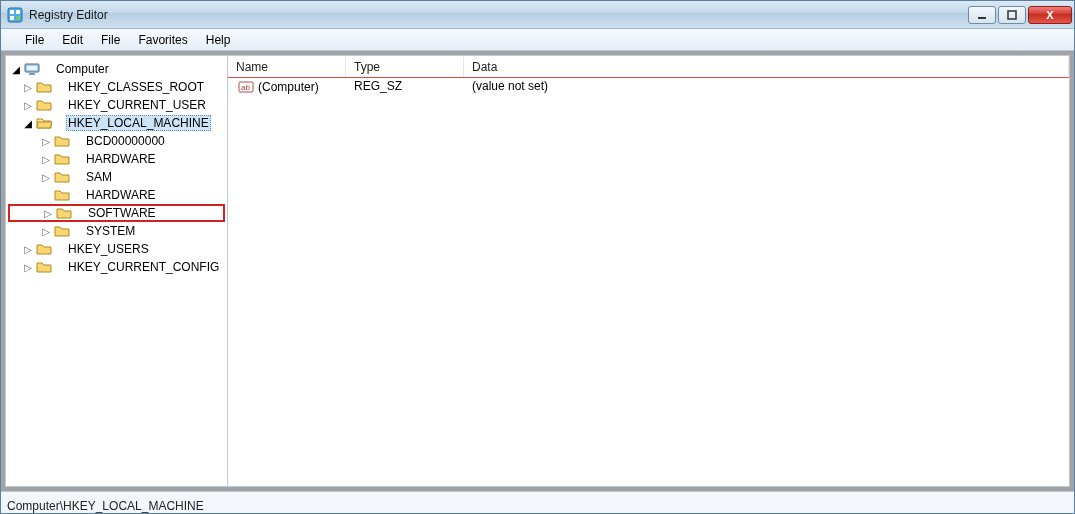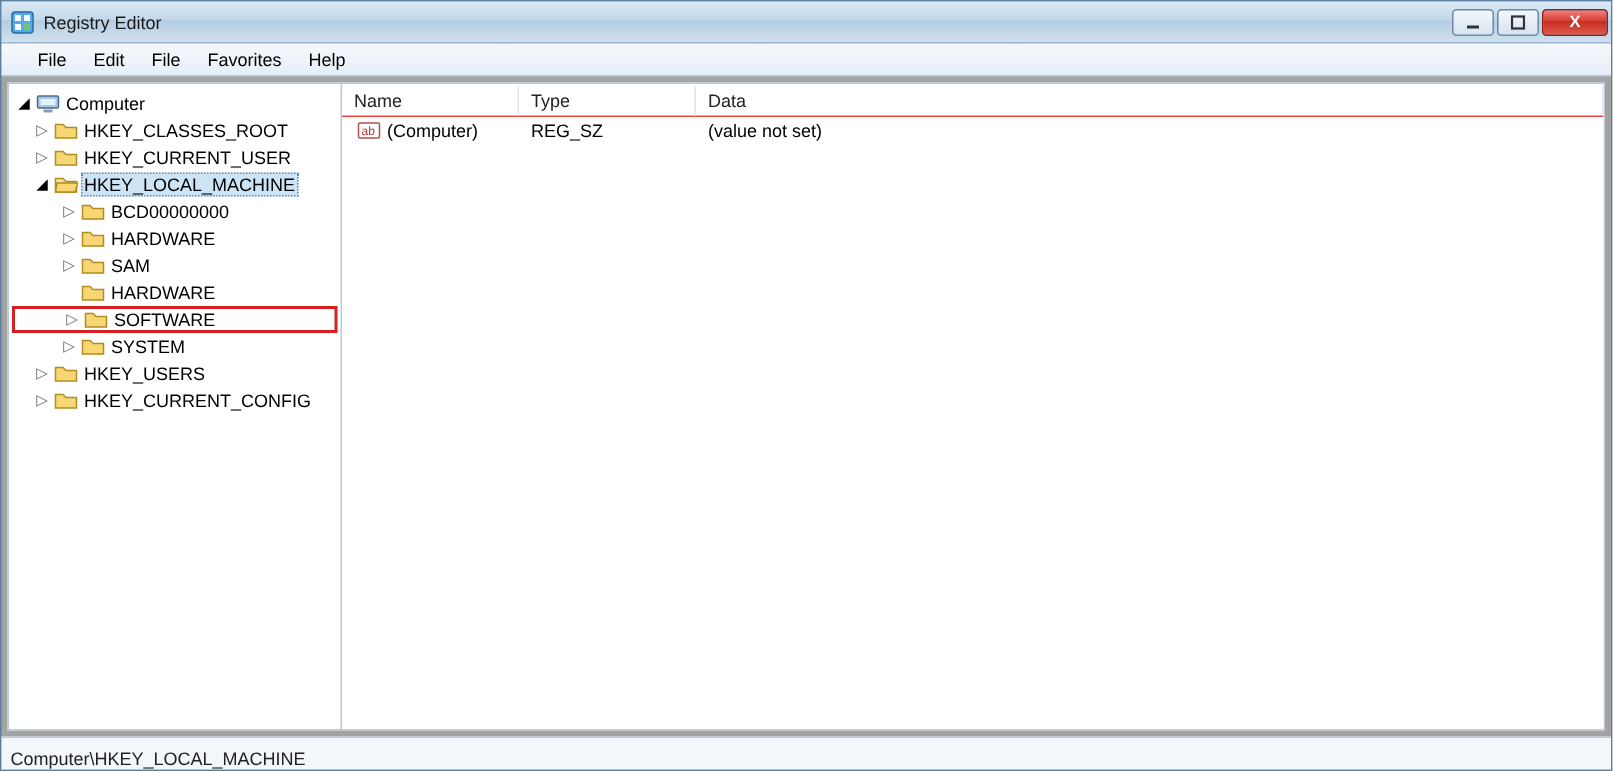--- a/index.html
+++ b/index.html
@@ -42,38 +42,38 @@
   }
   .tree-pane {
     width:222px; border-right:1px solid #b9c9da; overflow:auto;
     padding:4px 2px; background:#fff;
   }
   .list-pane { flex:1; display:flex; flex-direction:column; background:#fff; }
 
   .tree-node { display:flex; align-items:center; height:18px; white-space:nowrap; }
   .tree-node .arrow { width:12px; text-align:center; color:#6a6a6a; font-size:10px; cursor:default; }
   .tree-node .arrow.open { color:#000; }
-  .tree-node .nm { padding:0 2px; }
+  .tree-node .nm { padding:0 2px;margin-left:12px; }
   .tree-node.selected .nm { background:#cde4f7; border:1px dotted #5a8fc0; padding:0 1px; }
   .tree-node.highlight { border:2px solid #d62020; padding-right:2px; }
   .indent-0 { padding-left:2px; }
   .indent-1 { padding-left:14px; }
   .indent-2 { padding-left:32px; }
 
   .ico { display:inline-block; width:16px; height:16px; margin:0 2px; }
 
   .list-header { display:flex; border-bottom:1px solid #ef4444; background:#fff;
     height:22px; align-items:center; }
   .list-header .col { border-right:1px solid #e0e6ec; padding:3px 8px; color:#222; }
   .col-name { width:118px; }
   .col-type { width:118px; }
   .col-data { flex:1; }
 
   .list-body { flex:1; overflow:auto; }
-  .list-row { display:flex; height:18px; align-items:center; }
+  .list-row { display:flex; height:18px; }
   .list-row .cell { padding:1px 8px; }
 
   .statusbar {
     height:22px; border-top:1px solid #b9c9da; background:#f3f7fb;
     display:flex; align-items:flex-end; padding:0 6px; color:#222;
   }
 
   
   svg { display:block; }
 </style>

